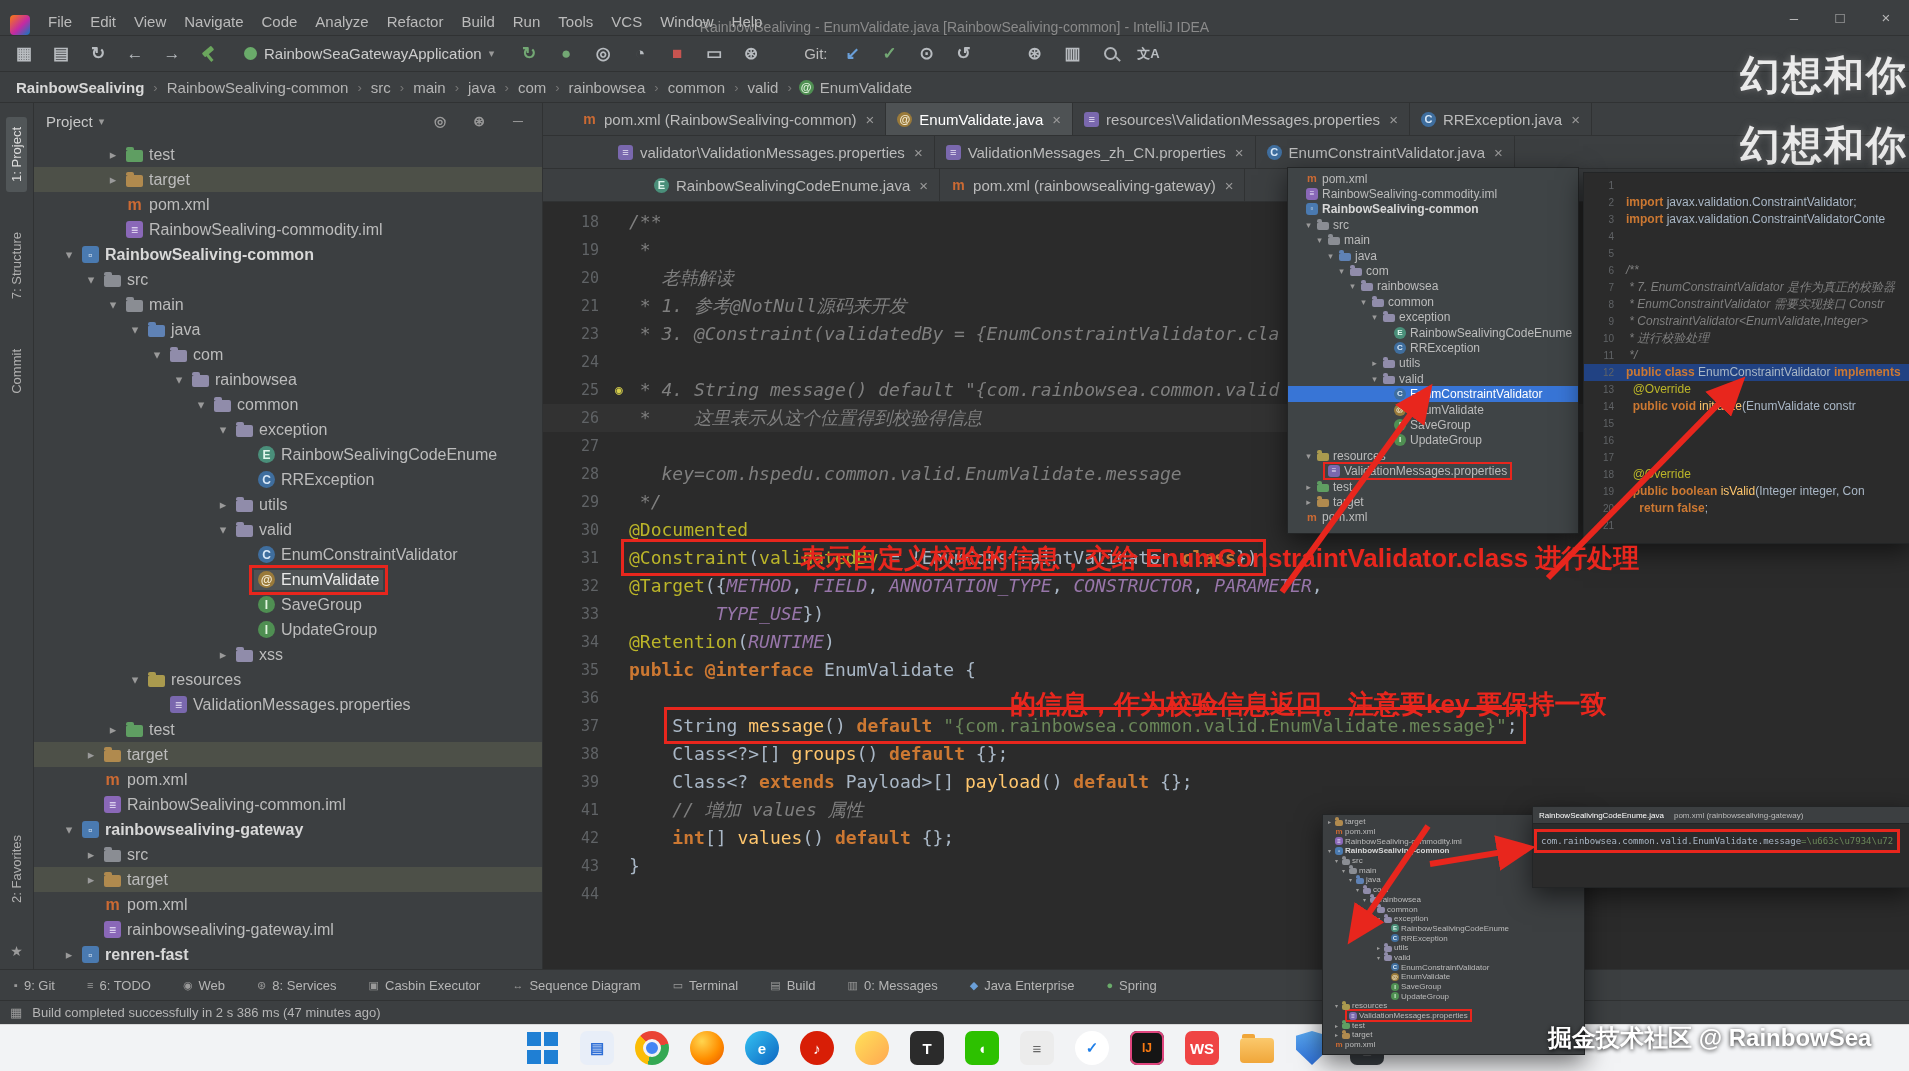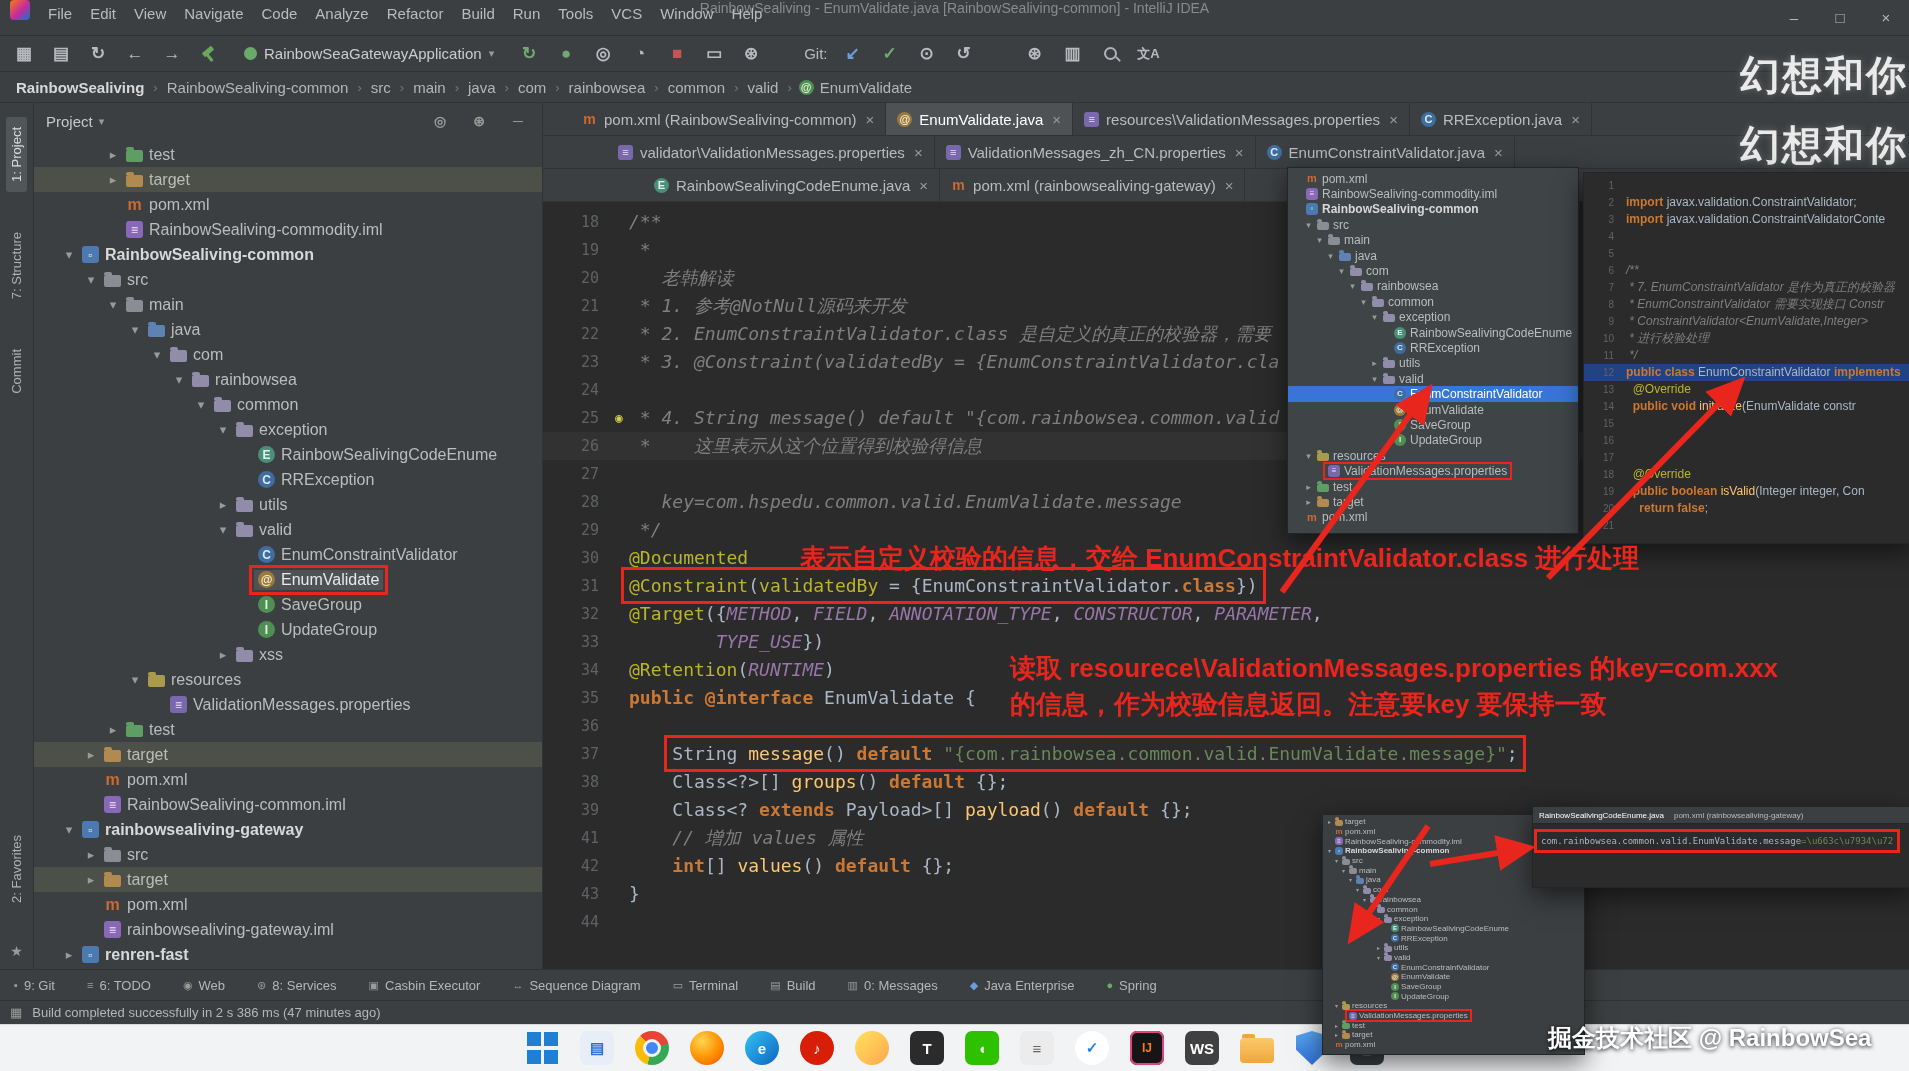--- a/index.html
+++ b/index.html
@@ -1,21 +1,21 @@
 <!DOCTYPE html>
 <html><head>
 <meta charset="utf-8">
 <style>
   html,body{margin:0;padding:0;background:#111;}
   #app{position:relative;width:1909px;height:1071px;overflow:hidden;background:#2b2b2b;
        font-family:"Liberation Sans",sans-serif;color:#bbb;font-size:15px;}
 
   
   .titlebar{height:36px;background:#3c3f41;border-bottom:1px solid #303233;box-sizing:border-box;
-            display:flex;align-items:flex-start;position:relative;}
+            display:flex;align-items:flex-end;position:relative;}
   .app-logo{width:20px;height:20px;margin:0 9px 0 10px;border-radius:4px;flex:none;
             background:linear-gradient(135deg,#f97a12,#c32aa3 55%,#0a7bbf);}
   .menubar{display:flex;z-index:2;}
   .menu-item{padding:5px 9px;color:#bbb;cursor:default;}
   .win-title{position:absolute;left:0;right:0;text-align:center;color:#8a8a8a;font-size:14px;pointer-events:none;}
   .win-controls{margin-left:auto;display:flex;z-index:2;}
   .win-btn{width:46px;height:35px;display:flex;align-items:center;justify-content:center;color:#b8b8b8;font-size:15px;}
 
   
   .toolbar{height:36px;background:#3c3f41;border-bottom:1px solid #303233;box-sizing:border-box;
@@ -597,21 +597,20 @@
             <span class="fic fic-plain" style="color: rgb(204, 106, 51); width: 15px; height: 15px; font-size: 14px;">m</span>
             <span class="etab-label">pom.xml (rainbowsealiving-gateway)</span>
             <span class="etab-close">×</span>
           </span>
         </div>
       <div class="codearea" id="codearea">
           <div class="code-line"><span class="gutter">18</span><span class="foldcol"></span><span class="lc"><span class="tk-c">/**</span></span></div>
           <div class="code-line"><span class="gutter">19</span><span class="foldcol"></span><span class="lc"><span class="tk-c"> *</span></span></div>
           <div class="code-line"><span class="gutter">20</span><span class="foldcol"></span><span class="lc"><span class="tk-c">   老韩解读</span></span></div>
           <div class="code-line"><span class="gutter">21</span><span class="foldcol"></span><span class="lc"><span class="tk-c"> * 1. 参考@NotNull源码来开发</span></span></div>
-          <div class="code-line"><span class="gutter">22</span><span class="foldcol"></span><span class="lc"><span class="tk-c"> * 2. EnumConstraintValidator.class 是自定义的真正的校验器，需要</span></span></div>
           <div class="code-line"><span class="gutter">23</span><span class="foldcol"></span><span class="lc"><span class="tk-c"> * 3. @Constraint(validatedBy = {EnumConstraintValidator.cla</span></span></div>
           <div class="code-line"><span class="gutter">24</span><span class="foldcol"></span></div>
           <div class="code-line"><span class="gutter">25</span><span class="foldcol">◉</span><span class="lc"><span class="tk-c"> * 4. String message() default "{com.rainbowsea.common.valid</span></span></div>
           <div class="code-line line-hl"><span class="gutter">26</span><span class="foldcol"></span><span class="lc"><span class="tk-c"> *    这里表示从这个位置得到校验得信息</span></span></div>
           <div class="code-line"><span class="gutter">27</span><span class="foldcol"></span></div>
           <div class="code-line"><span class="gutter">28</span><span class="foldcol"></span><span class="lc"><span class="tk-c">   key=com.hspedu.common.valid.EnumValidate.message</span></span></div>
           <div class="code-line"><span class="gutter">29</span><span class="foldcol"></span><span class="lc"><span class="tk-c"> */</span></span></div>
           <div class="code-line"><span class="gutter">30</span><span class="foldcol"></span><span class="lc"><span class="tk-a">@Documented</span></span></div>
           <div class="code-line"><span class="gutter">31</span><span class="foldcol"></span><span class="lc"><span class="red-outline boxline"><span class="tk-a">@Constraint</span><span class="tk-p">(</span><span class="tk-a">validatedBy</span><span class="tk-p"> = {EnumConstraintValidator.</span><span class="tk-k">class</span><span class="tk-p">})</span></span></span></div>
           <div class="code-line"><span class="gutter">32</span><span class="foldcol"></span><span class="lc"><span class="tk-a">@Target</span><span class="tk-p">({</span><span class="tk-cn">METHOD</span><span class="tk-p">, </span><span class="tk-cn">FIELD</span><span class="tk-p">, </span><span class="tk-cn">ANNOTATION_TYPE</span><span class="tk-p">, </span><span class="tk-cn">CONSTRUCTOR</span><span class="tk-p">, </span><span class="tk-cn">PARAMETER</span><span class="tk-p">,</span></span></div>
@@ -695,21 +694,21 @@
       </span>
       <span class="tb-icon tb-app-circle" style="background: radial-gradient(circle at 35% 30%, rgb(255, 213, 79), rgb(255, 143, 0) 55%, rgb(230, 81, 0));"></span>
       <span class="tb-icon tb-app-circle" style="background: linear-gradient(135deg, rgb(53, 195, 243), rgb(12, 100, 192)); color: rgb(255, 255, 255);">e</span>
       <span class="tb-icon tb-app-circle" style="background: rgb(216, 30, 6); color: rgb(255, 255, 255);">♪</span>
       <span class="tb-icon tb-app-circle" style="background: linear-gradient(135deg, rgb(255, 226, 89), rgb(255, 167, 81));"></span>
       <span class="tb-icon tb-app" style="background: rgb(43, 43, 43); color: rgb(255, 255, 255);">T</span>
       <span class="tb-icon tb-app" style="background: rgb(45, 193, 0); color: rgb(255, 255, 255);">◖</span>
       <span class="tb-icon tb-app" style="background: rgb(236, 236, 236); color: rgb(102, 102, 102);">≡</span>
       <span class="tb-icon tb-app-circle" style="background: rgb(255, 255, 255); color: rgb(31, 127, 232);">✓</span>
       <span class="tb-icon tb-idea">IJ</span>
-      <span class="tb-icon tb-app" style="background: #404040; color: rgb(255, 255, 255);">WS</span>
+      <span class="tb-icon tb-app" style="background: #ef4444; color: rgb(255, 255, 255);">WS</span>
       <span class="tb-icon tb-folderbig"></span>
       <span class="tb-icon tb-shield" style="background: linear-gradient(rgb(88, 167, 240), rgb(47, 111, 214)); color: rgb(255, 255, 255);"></span>
       <span class="tb-icon tb-app" style="background: rgb(58, 63, 68); color: rgb(207, 207, 207);">▢</span>
     </div>
 
   <div class="popup" id="popup1">
       <div class="tree-row" style="height: 15.4px; font-size: 12px; padding-left: 4px;">
         <span class="tree-arrow" style="width: 11px; font-size: 9px;"></span>
         <span class="row-inner">
           <span class="fic fic-plain" style="color: rgb(204, 106, 51); width: 12px; height: 12px; font-size: 11px;">m</span>
@@ -1070,21 +1069,20 @@
     <div class="pb-header">
       <span class="pb-tab active">RainbowSealivingCodeEnume.java</span>
       <span class="pb-tab">pom.xml (rainbowsealiving-gateway)</span>
     </div>
     <div class="pb-body">
       <span class="red-outline pb-line"><span class="pb-key">com.rainbowsea.common.valid.EnumValidate.message</span><span class="pb-val">=\u663c\u7934\u72b6\u6001...</span></span>
     </div>
   </div>
 
   <div class="ann" id="ann1">表示自定义校验的信息，交给 EnumConstraintValidator.class 进行处理</div>
-  <div class="ann" id="ann2a">读取 resourece\ValidationMessages.properties 的key=com.xxx</div>
   <div class="ann" id="ann2b">的信息，作为校验信息返回。注意要key 要保持一致</div>
 
   <div class="wm" style="top:48px">幻想和你</div>
   <div class="wm" style="top:118px">幻想和你</div>
   <div class="credit">掘金技术社区 @ RainbowSea</div>
 
   <svg class="arrows" width="1909" height="1071" viewBox="0 0 1909 1071">
     <defs>
       <marker id="ah" markerWidth="7" markerHeight="6" refX="5.2" refY="3" orient="auto">
         <polygon points="0 0, 6.5 3, 0 6" fill="#e8261d"></polygon>

